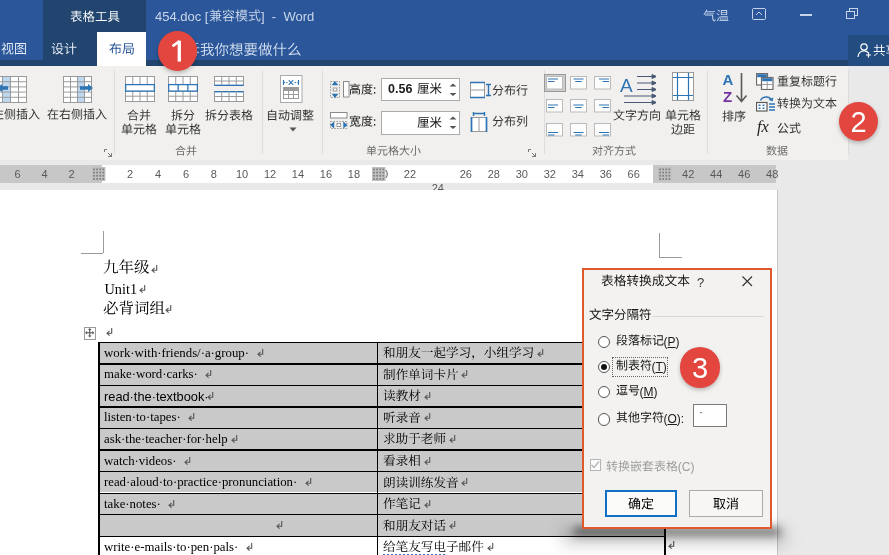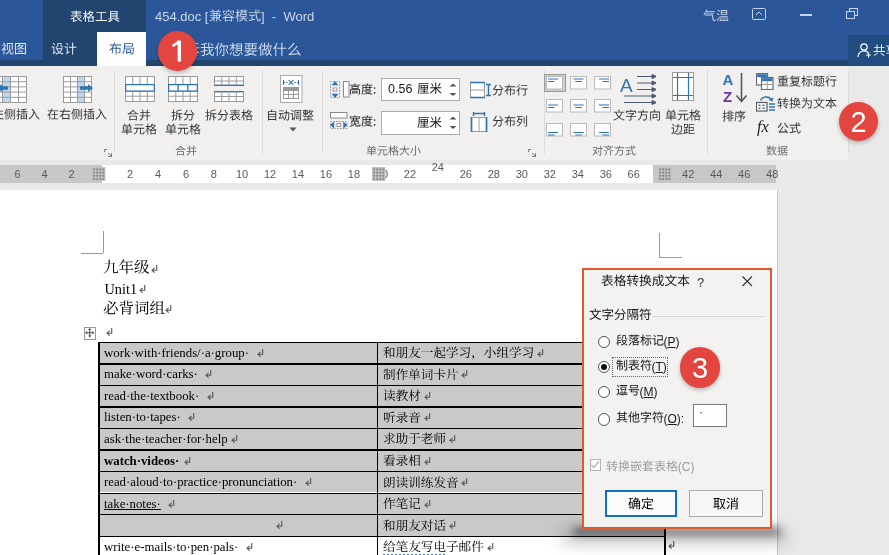--- a/index.html
+++ b/index.html
@@ -224,21 +224,21 @@
       <rect x="0.5" y="9.5" width="16.5" height="7" fill="none" stroke="#9a9a9a" stroke-dasharray="1.6,1.3"></rect>
       <path d="M0 13 L4.2 9.6 V16.4 Z M17.5 13 L13.3 9.6 V16.4 Z" fill="#2e74b5"></path>
       <rect x="7" y="11.5" width="3.6" height="3" fill="#fff" stroke="#9a9a9a"></rect>
     </svg>
     <svg style="position:absolute;left:349px;top:114.5px;overflow:visible" width="27" height="15">
       <g transform="translate(0,10.6) scale(0.012000)">
         <path d="M523 -190V-29C523 47 550 68 652 68C674 68 814 68 837 68C929 68 952 32 961 -120C941 -125 910 -136 893 -149C888 -17 881 1 832 1C800 1 682 1 658 1C607 1 598 -3 598 -30V-190ZM441 -316V-237C441 -156 413 -45 42 32C60 48 83 77 92 95C477 5 521 -130 521 -235V-316ZM201 -417V-101H276V-352H719V-107H797V-417ZM432 -828C445 -804 458 -776 470 -751H76V-568H146V-686H853V-568H926V-751H561C549 -781 528 -821 510 -850ZM597 -650V-585H404V-651H327V-585H174V-524H327V-452H404V-524H597V-451H672V-524H828V-585H672V-650ZM1386 -644V-557H1225V-495H1386V-329H1775V-495H1937V-557H1775V-644H1701V-557H1458V-644ZM1701 -495V-389H1458V-495ZM1757 -203C1713 -151 1651 -110 1579 -78C1508 -111 1450 -153 1408 -203ZM1239 -265V-203H1369L1335 -189C1376 -133 1431 -86 1497 -47C1403 -17 1298 1 1192 10C1203 27 1217 56 1222 74C1347 60 1469 35 1576 -7C1675 37 1792 65 1918 80C1927 61 1946 31 1962 15C1852 5 1749 -15 1660 -46C1748 -93 1821 -157 1867 -243L1820 -268L1807 -265ZM1473 -827C1487 -801 1502 -769 1513 -741H1126V-468C1126 -319 1119 -105 1037 46C1056 52 1089 68 1104 80C1188 -78 1201 -309 1201 -469V-670H1948V-741H1598C1586 -773 1566 -813 1548 -845ZM2139 -390C2175 -390 2205 -418 2205 -460C2205 -501 2175 -530 2139 -530C2102 -530 2073 -501 2073 -460C2073 -418 2102 -390 2139 -390ZM2139 13C2175 13 2205 -15 2205 -56C2205 -98 2175 -126 2139 -126C2102 -126 2073 -98 2073 -56C2073 -15 2102 13 2139 13Z" fill="#1a1a1a"></path>
       </g>
     </svg>
     <div style="position:absolute;left:380.5px;top:77.5px;width:79px;height:23.5px;background:#fff;border:1px solid #ababab"></div>
-    <div style="position:absolute;left:388.0px;top:82.0px;font-family:'Liberation Sans',sans-serif;font-size:12.5px;color:#1a1a1a;font-weight:400;letter-spacing:normal;line-height:1.2;white-space:pre;">0.56</div>
+    <div style="position:absolute;left:388.0px;top:82.0px;font-family:'Liberation Sans',sans-serif;font-size:12.5px;color:#1a1a1a;font-weight:700;letter-spacing:normal;line-height:1.2;white-space:pre;">0.56</div>
     <svg style="position:absolute;left:417.0px;top:82.0px;overflow:visible" width="25" height="16">
       <g transform="translate(0,11.0) scale(0.012500)">
         <path d="M133 -783V-484C133 -331 125 -120 36 29C55 37 87 56 101 69C195 -88 208 -322 208 -484V-712H944V-783ZM285 -642V-271H543V-266H538V-186H272V-121H538V-18H202V49H957V-18H615V-121H885V-186H615V-266H610V-271H875V-642ZM356 -428H543V-332H356ZM610 -428H802V-332H610ZM356 -581H543V-486H356ZM610 -581H802V-486H610ZM1813 -791C1779 -712 1716 -604 1667 -539L1731 -509C1782 -572 1845 -672 1894 -758ZM1116 -753C1173 -679 1232 -580 1253 -516L1327 -549C1302 -614 1242 -711 1184 -782ZM1459 -839V-455H1058V-380H1400C1313 -239 1168 -100 1035 -29C1053 -13 1077 15 1091 34C1223 -47 1366 -190 1459 -343V80H1538V-346C1634 -198 1779 -54 1911 25C1924 5 1949 -25 1968 -39C1835 -108 1688 -244 1598 -380H1941V-455H1538V-839Z" fill="#1a1a1a"></path>
       </g>
     </svg>
     <svg style="position:absolute;left:449.0px;top:82.5px" width="9" height="14">
       <path d="M0.5 3.5 L4 0.5 L7.5 3.5 Z" fill="#555"></path>
       <path d="M0.5 10 L4 13 L7.5 10 Z" fill="#555"></path>
     </svg>
     <div style="position:absolute;left:380.5px;top:111px;width:79px;height:23.5px;background:#fff;border:1px solid #ababab"></div>
@@ -406,21 +406,21 @@
     <div style="position:absolute;left:151.96px;top:167.5px;font-family:'Liberation Sans',sans-serif;font-size:11px;color:#595959;font-weight:400;letter-spacing:normal;line-height:1.2;white-space:pre;width:12px;text-align:center">4</div>
     <div style="position:absolute;left:179.94px;top:167.5px;font-family:'Liberation Sans',sans-serif;font-size:11px;color:#595959;font-weight:400;letter-spacing:normal;line-height:1.2;white-space:pre;width:12px;text-align:center">6</div>
     <div style="position:absolute;left:207.92000000000002px;top:167.5px;font-family:'Liberation Sans',sans-serif;font-size:11px;color:#595959;font-weight:400;letter-spacing:normal;line-height:1.2;white-space:pre;width:12px;text-align:center">8</div>
     <div style="position:absolute;left:235.9px;top:167.5px;font-family:'Liberation Sans',sans-serif;font-size:11px;color:#595959;font-weight:400;letter-spacing:normal;line-height:1.2;white-space:pre;width:12px;text-align:left">10</div>
     <div style="position:absolute;left:263.88px;top:167.5px;font-family:'Liberation Sans',sans-serif;font-size:11px;color:#595959;font-weight:400;letter-spacing:normal;line-height:1.2;white-space:pre;width:12px;text-align:center">12</div>
     <div style="position:absolute;left:291.86px;top:167.5px;font-family:'Liberation Sans',sans-serif;font-size:11px;color:#595959;font-weight:400;letter-spacing:normal;line-height:1.2;white-space:pre;width:12px;text-align:center">14</div>
     <div style="position:absolute;left:319.84000000000003px;top:167.5px;font-family:'Liberation Sans',sans-serif;font-size:11px;color:#595959;font-weight:400;letter-spacing:normal;line-height:1.2;white-space:pre;width:12px;text-align:center">16</div>
     <div style="position:absolute;left:347.82px;top:167.5px;font-family:'Liberation Sans',sans-serif;font-size:11px;color:#595959;font-weight:400;letter-spacing:normal;line-height:1.2;white-space:pre;width:12px;text-align:center">18</div>
     <div style="position:absolute;left:375.8px;top:167.5px;font-family:'Liberation Sans',sans-serif;font-size:11px;color:#595959;font-weight:400;letter-spacing:normal;line-height:1.2;white-space:pre;width:12px;text-align:center">20</div>
     <div style="position:absolute;left:403.78000000000003px;top:167.5px;font-family:'Liberation Sans',sans-serif;font-size:11px;color:#595959;font-weight:400;letter-spacing:normal;line-height:1.2;white-space:pre;width:12px;text-align:center">22</div>
-    <div style="position:absolute;left:431.76px;top:161px;font-family:'Liberation Sans',sans-serif;font-size:11px;color:#595959;font-weight:400;letter-spacing:normal;line-height:1.2;white-space:pre;width:12px;text-align:left">24</div>
+    <div style="position:absolute;left:431.76px;top:182px;font-family:'Liberation Sans',sans-serif;font-size:11px;color:#595959;font-weight:400;letter-spacing:normal;line-height:1.2;white-space:pre;width:12px;text-align:left">24</div>
     <div style="position:absolute;left:459.74px;top:167.5px;font-family:'Liberation Sans',sans-serif;font-size:11px;color:#595959;font-weight:400;letter-spacing:normal;line-height:1.2;white-space:pre;width:12px;text-align:left">26</div>
     <div style="position:absolute;left:487.72px;top:167.5px;font-family:'Liberation Sans',sans-serif;font-size:11px;color:#595959;font-weight:400;letter-spacing:normal;line-height:1.2;white-space:pre;width:12px;">28</div>
     <div style="position:absolute;left:515.7px;top:167.5px;font-family:'Liberation Sans',sans-serif;font-size:11px;color:#595959;font-weight:400;letter-spacing:normal;line-height:1.2;white-space:pre;width:12px;text-align:center">30</div>
     <div style="position:absolute;left:543.6800000000001px;top:167.5px;font-family:'Liberation Sans',sans-serif;font-size:11px;color:#595959;font-weight:400;letter-spacing:normal;line-height:1.2;white-space:pre;width:12px;text-align:center">32</div>
     <div style="position:absolute;left:571.6600000000001px;top:167.5px;font-family:'Liberation Sans',sans-serif;font-size:11px;color:#595959;font-weight:400;letter-spacing:normal;line-height:1.2;white-space:pre;width:12px;text-align:center">34</div>
     <div style="position:absolute;left:599.64px;top:167.5px;font-family:'Liberation Sans',sans-serif;font-size:11px;color:#595959;font-weight:400;letter-spacing:normal;line-height:1.2;white-space:pre;width:12px;text-align:center">36</div>
     <div style="position:absolute;left:627.62px;top:167.5px;font-family:'Liberation Sans',sans-serif;font-size:11px;color:#595959;font-weight:400;letter-spacing:normal;line-height:1.2;white-space:pre;width:12px;text-align:center">66</div>
     <div style="position:absolute;left:65.5px;top:167.5px;font-family:'Liberation Sans',sans-serif;font-size:11px;color:#595959;font-weight:400;letter-spacing:normal;line-height:1.2;white-space:pre;width:12px;text-align:center">2</div>
     <div style="position:absolute;left:38.5px;top:167.5px;font-family:'Liberation Sans',sans-serif;font-size:11px;color:#595959;font-weight:400;letter-spacing:normal;line-height:1.2;white-space:pre;width:12px;text-align:center">4</div>
     <div style="position:absolute;left:11.5px;top:167.5px;font-family:'Liberation Sans',sans-serif;font-size:11px;color:#595959;font-weight:400;letter-spacing:normal;line-height:1.2;white-space:pre;width:12px;text-align:center">6</div>
@@ -558,21 +558,21 @@
       <path d="M6.7 1 V6.2 H2.4 M4.6 3.8 2.0 6.2 4.6 8.6" fill="none" stroke="#555" stroke-width="1.1"></path>
     </svg>
     <svg style="position:absolute;left:383.2px;top:367.75000000000006px;overflow:visible" width="76" height="16">
       <g transform="translate(0,11.1) scale(0.012600)">
         <path d="M669 -752V-125H681C703 -125 730 -138 730 -148V-715C754 -718 763 -728 766 -742ZM848 -819V-23C848 -8 843 -2 826 -2C807 -2 712 -9 712 -9V7C754 12 778 20 791 30C805 42 810 58 812 78C900 69 910 36 910 -17V-781C934 -784 944 -794 947 -808ZM95 -356V13H104C130 13 156 -2 156 -8V-326H293V77H305C329 77 356 62 356 52V-326H494V-90C494 -78 491 -73 479 -73C465 -73 411 -78 411 -78V-62C438 -57 453 -50 462 -41C471 -30 475 -11 476 8C548 -1 557 -31 557 -83V-314C577 -317 594 -326 600 -333L517 -394L484 -356H356V-476H603C617 -476 627 -481 629 -492C597 -522 545 -563 545 -563L499 -505H356V-640H569C583 -640 594 -645 596 -656C564 -686 512 -727 512 -727L467 -669H356V-795C381 -799 389 -809 391 -823L293 -834V-669H172C188 -697 202 -726 214 -757C235 -756 246 -764 250 -776L153 -805C131 -706 94 -606 54 -541L69 -531C100 -560 130 -598 156 -640H293V-505H32L40 -476H293V-356H162L95 -386ZM1521 -837C1469 -665 1380 -496 1296 -391L1310 -380C1377 -438 1440 -517 1495 -608H1573V78H1584C1618 78 1640 62 1640 57V-185H1914C1928 -185 1938 -190 1941 -201C1906 -233 1853 -275 1853 -275L1806 -215H1640V-400H1896C1910 -400 1919 -405 1922 -416C1891 -445 1839 -487 1839 -487L1794 -429H1640V-608H1940C1955 -608 1963 -613 1966 -624C1933 -655 1879 -698 1879 -698L1829 -637H1512C1539 -683 1563 -732 1584 -782C1606 -781 1618 -789 1622 -801ZM1283 -838C1225 -644 1126 -452 1032 -333L1046 -323C1094 -367 1141 -420 1184 -481V78H1196C1221 78 1249 62 1249 57V-527C1267 -529 1276 -536 1279 -545L1236 -561C1278 -630 1315 -705 1346 -784C1368 -782 1380 -791 1385 -803ZM2255 -827 2244 -819C2290 -776 2344 -703 2356 -644C2430 -593 2482 -750 2255 -827ZM2754 -466H2532V-595H2754ZM2754 -437V-302H2532V-437ZM2240 -466V-595H2466V-466ZM2240 -437H2466V-302H2240ZM2868 -216 2816 -151H2532V-273H2754V-232H2764C2787 -232 2819 -248 2820 -255V-584C2840 -588 2855 -595 2862 -603L2781 -665L2744 -625H2582C2634 -664 2690 -721 2736 -777C2758 -773 2771 -781 2776 -791L2679 -838C2641 -758 2591 -675 2552 -625H2246L2175 -658V-223H2186C2213 -223 2240 -238 2240 -245V-273H2466V-151H2035L2044 -122H2466V80H2476C2511 80 2532 64 2532 59V-122H2938C2951 -122 2962 -127 2965 -138C2928 -171 2868 -216 2868 -216ZM3714 -645 3671 -590H3343L3351 -560H3768C3781 -560 3790 -565 3793 -576C3763 -606 3714 -645 3714 -645ZM3120 -835 3109 -827C3149 -787 3200 -720 3215 -668C3282 -623 3329 -759 3120 -835ZM3243 -531C3262 -535 3275 -542 3279 -549L3214 -604L3181 -569H3037L3046 -539H3180V-87C3180 -68 3175 -62 3144 -46L3188 36C3198 31 3210 18 3215 -1C3280 -65 3339 -131 3368 -162L3359 -174L3243 -95ZM3834 -749H3374L3383 -720H3844V-28C3844 -9 3838 -1 3814 -1C3788 -1 3650 -11 3650 -11V4C3708 11 3741 20 3760 30C3778 40 3785 56 3790 75C3895 65 3908 30 3908 -21V-708C3929 -711 3945 -720 3952 -728L3868 -791ZM3458 -112V-185H3647V-115H3657C3676 -115 3707 -126 3708 -131V-404C3728 -408 3745 -416 3752 -423L3672 -483L3637 -445H3462L3397 -476V-91H3407C3432 -91 3458 -106 3458 -112ZM3647 -416V-215H3458V-416ZM4441 -838V-456H4041L4049 -428H4441V79H4454C4480 79 4509 66 4509 59V-307C4646 -267 4754 -201 4799 -155C4879 -127 4896 -295 4509 -328V-402C4531 -405 4540 -414 4542 -428H4935C4950 -428 4959 -433 4962 -443C4926 -476 4867 -521 4867 -521L4815 -456H4509V-633H4810C4824 -633 4834 -638 4836 -649C4803 -681 4749 -723 4749 -723L4701 -663H4509V-802C4530 -806 4539 -814 4541 -828ZM5551 -840V-569H5281V-767C5306 -770 5313 -780 5316 -794L5216 -805V-452C5216 -254 5185 -67 5036 65L5049 77C5199 -21 5256 -166 5274 -323H5616V79H5626C5647 79 5681 67 5683 63V-309C5704 -313 5721 -321 5728 -330L5642 -395L5606 -353H5277C5279 -386 5281 -419 5281 -452V-541H5930C5944 -541 5953 -546 5956 -557C5922 -588 5868 -631 5868 -631L5819 -569H5617V-804C5641 -808 5649 -817 5651 -830Z" fill="#000"></path>
       </g>
     </svg>
     <svg style="position:absolute;left:460.29999999999995px;top:369.35px" width="9" height="11" viewBox="0 0 9 11">
       <path d="M6.7 1 V6.2 H2.4 M4.6 3.8 2.0 6.2 4.6 8.6" fill="none" stroke="#555" stroke-width="1.1"></path>
     </svg>
-    <div style="position:absolute;left:104px;top:388.90000000000003px;font-family:Liberation Serif, serif;font-size:12.8px;color:#000;font-weight:400;letter-spacing:normal;line-height:1.2;white-space:pre;">read·the·textbook·</div>
+    <div style="position:absolute;left:104px;top:388.90000000000003px;font-family:Liberation Sans, sans-serif;font-size:12.8px;color:#000;font-weight:400;letter-spacing:normal;line-height:1.2;white-space:pre;">read·the·textbook·</div>
     <svg style="position:absolute;left:205.74375px;top:390.90000000000003px" width="9" height="11" viewBox="0 0 9 11">
       <path d="M6.7 1 V6.2 H2.4 M4.6 3.8 2.0 6.2 4.6 8.6" fill="none" stroke="#555" stroke-width="1.1"></path>
     </svg>
     <svg style="position:absolute;left:383.2px;top:389.30000000000007px;overflow:visible" width="38" height="16">
       <g transform="translate(0,11.1) scale(0.012600)">
         <path d="M378 -365 368 -356C409 -332 458 -284 474 -246C537 -213 568 -337 378 -365ZM430 -489 420 -478C460 -456 509 -411 526 -376C587 -345 616 -467 430 -489ZM678 -147 669 -136C748 -88 859 2 899 69C978 106 995 -54 678 -147ZM123 -835 112 -827C153 -788 205 -722 222 -671C289 -628 335 -762 123 -835ZM230 -531C249 -535 262 -542 266 -549L201 -604L168 -569H37L46 -539H167V-80C167 -61 162 -56 131 -39L175 42C184 37 197 25 202 6C270 -53 331 -112 363 -141L355 -154L230 -83ZM823 -750 777 -692H648V-801C672 -804 682 -813 684 -827L585 -838V-692H350L358 -663H585V-550H304L313 -520H841C832 -480 817 -430 806 -398L819 -390C852 -422 894 -472 917 -509C935 -511 947 -512 955 -519L879 -592L837 -550H648V-663H882C896 -663 905 -668 908 -679C875 -709 823 -750 823 -750ZM871 -278 826 -219H668C694 -288 708 -368 714 -461C741 -460 749 -465 752 -476L643 -497C643 -388 632 -296 604 -219H296L304 -189H592C540 -68 441 13 276 66L284 80C484 30 596 -57 655 -189H932C946 -189 955 -194 958 -205C926 -236 871 -278 871 -278ZM1039 -554 1047 -524H1319C1292 -488 1263 -453 1232 -419H1082L1091 -389H1204C1150 -335 1092 -285 1029 -243L1040 -231C1121 -275 1193 -329 1258 -389H1384C1368 -364 1347 -335 1326 -312L1279 -317V-216C1182 -202 1101 -190 1055 -186L1089 -107C1099 -109 1108 -117 1112 -129L1279 -169V-21C1279 -7 1274 -2 1256 -2C1236 -2 1134 -9 1134 -9V6C1178 12 1203 20 1218 30C1231 41 1236 58 1239 78C1331 69 1342 36 1342 -17V-185C1421 -205 1487 -223 1542 -239L1539 -255L1342 -225V-282C1365 -286 1374 -293 1376 -307L1357 -309C1395 -332 1433 -362 1459 -382C1479 -384 1491 -386 1499 -392L1428 -457L1391 -419H1289C1323 -453 1355 -488 1383 -524H1533C1547 -524 1556 -529 1559 -540C1530 -568 1484 -605 1484 -605L1442 -554H1407C1461 -625 1504 -697 1537 -765C1563 -761 1572 -765 1578 -777L1485 -818C1470 -780 1453 -741 1432 -702C1404 -728 1363 -761 1363 -761L1323 -709H1303V-799C1327 -803 1338 -812 1340 -827L1240 -836V-709H1085L1093 -681H1240V-554ZM1421 -682C1397 -639 1371 -596 1341 -554H1303V-681H1412ZM1641 -835C1614 -640 1552 -448 1479 -318L1494 -308C1537 -357 1574 -418 1607 -485C1624 -386 1648 -292 1685 -209C1616 -99 1514 -8 1365 65L1374 79C1528 22 1637 -54 1713 -150C1762 -61 1828 15 1918 74C1927 43 1950 28 1979 23L1982 14C1880 -37 1804 -109 1747 -196C1819 -305 1857 -436 1877 -590H1945C1959 -590 1968 -595 1971 -606C1938 -636 1885 -679 1885 -679L1838 -620H1663C1682 -674 1698 -730 1711 -788C1733 -789 1745 -798 1748 -811ZM1712 -257C1671 -335 1643 -424 1623 -519C1633 -542 1643 -566 1652 -590H1802C1789 -465 1762 -354 1712 -257ZM2734 -838V-609H2488L2496 -579H2708C2644 -402 2524 -221 2372 -97L2385 -83C2535 -181 2654 -312 2734 -462V-23C2734 -5 2728 1 2707 1C2684 1 2565 -7 2565 -7V8C2617 15 2644 22 2663 32C2678 42 2684 57 2688 76C2786 67 2799 33 2799 -19V-579H2937C2951 -579 2960 -584 2963 -595C2933 -626 2884 -668 2884 -668L2840 -609H2799V-800C2824 -803 2833 -812 2836 -827ZM2230 -838V-608H2051L2059 -579H2216C2181 -421 2119 -263 2029 -144L2042 -131C2123 -210 2185 -303 2230 -407V79H2243C2267 79 2295 64 2295 55V-456C2335 -414 2379 -350 2391 -302C2458 -251 2513 -391 2295 -477V-579H2455C2469 -579 2478 -584 2481 -595C2450 -625 2398 -666 2398 -666L2354 -608H2295V-799C2319 -803 2327 -812 2330 -827Z" fill="#000"></path>
       </g>
     </svg>
     <svg style="position:absolute;left:422.5px;top:390.90000000000003px" width="9" height="11" viewBox="0 0 9 11">
       <path d="M6.7 1 V6.2 H2.4 M4.6 3.8 2.0 6.2 4.6 8.6" fill="none" stroke="#555" stroke-width="1.1"></path>
@@ -594,21 +594,21 @@
       <path d="M6.7 1 V6.2 H2.4 M4.6 3.8 2.0 6.2 4.6 8.6" fill="none" stroke="#555" stroke-width="1.1"></path>
     </svg>
     <svg style="position:absolute;left:383.2px;top:432.40000000000003px;overflow:visible" width="63" height="16">
       <g transform="translate(0,11.1) scale(0.012600)">
         <path d="M615 -805 605 -796C652 -766 708 -708 725 -659C796 -621 833 -767 615 -805ZM182 -538 171 -529C221 -481 282 -399 298 -336C372 -282 426 -443 182 -538ZM532 -24V-481C598 -237 721 -110 877 -16C888 -48 910 -70 938 -75L941 -85C832 -132 723 -201 640 -314C716 -367 793 -438 840 -487C862 -482 871 -486 878 -496L785 -551C752 -490 688 -398 627 -331C587 -389 554 -459 532 -541V-599H917C931 -599 942 -604 944 -615C910 -647 855 -689 855 -689L807 -629H532V-798C557 -802 565 -811 567 -825L466 -835V-629H60L69 -599H466V-328C302 -233 141 -144 74 -112L142 -38C151 -44 156 -55 157 -67C289 -163 391 -243 466 -304V-30C466 -14 460 -7 440 -7C416 -7 300 -16 300 -16V0C350 7 379 16 396 27C411 38 417 55 420 76C520 66 532 31 532 -24ZM1615 -825C1615 -739 1615 -657 1613 -579H1448L1457 -550H1612C1601 -299 1550 -95 1315 60L1329 77C1609 -75 1664 -291 1677 -550H1854C1845 -258 1826 -58 1791 -24C1779 -13 1771 -10 1751 -10C1729 -10 1656 -17 1612 -22L1611 -4C1650 3 1693 14 1709 24C1723 35 1727 53 1727 73C1772 73 1812 59 1839 29C1886 -25 1909 -224 1917 -542C1938 -545 1951 -550 1959 -558L1883 -622L1844 -579H1678C1681 -645 1681 -714 1682 -786C1705 -790 1715 -800 1717 -814ZM1179 -727H1357V-555H1179ZM1027 -88 1062 2C1072 -1 1081 -10 1086 -22C1272 -79 1410 -128 1511 -165L1507 -181L1419 -162V-715C1439 -719 1455 -727 1461 -735L1384 -797L1347 -757H1191L1118 -790V-103ZM1179 -525H1357V-349H1179ZM1179 -319H1357V-150L1179 -114ZM2118 -752 2126 -723H2470V-454H2043L2052 -425H2470V-29C2470 -12 2464 -5 2442 -5C2416 -5 2286 -15 2286 -15V0C2343 7 2373 16 2393 28C2408 39 2417 57 2418 78C2524 69 2537 27 2537 -26V-425H2929C2944 -425 2954 -430 2957 -440C2919 -474 2858 -520 2858 -520L2806 -454H2537V-723H2862C2876 -723 2885 -728 2888 -739C2851 -771 2792 -817 2792 -817L2740 -752ZM3827 -805C3796 -758 3759 -711 3717 -663C3685 -694 3634 -733 3634 -733L3586 -674H3457V-804C3479 -808 3488 -816 3490 -830L3392 -839V-674H3129L3137 -644H3392V-477H3045L3054 -447H3496C3463 -419 3429 -392 3394 -366L3314 -375V-309C3223 -247 3126 -191 3027 -145L3036 -129C3133 -166 3226 -211 3314 -262V-20C3314 42 3340 56 3446 56H3623C3863 56 3902 46 3902 12C3902 -2 3894 -9 3868 -16L3866 -148H3853C3839 -85 3827 -39 3818 -21C3812 -11 3807 -7 3788 -6C3765 -4 3705 -3 3626 -3H3450C3386 -3 3379 -9 3379 -31V-150C3531 -186 3690 -248 3788 -299C3814 -292 3832 -294 3839 -302L3753 -366C3676 -305 3519 -222 3379 -172V-301C3453 -347 3522 -396 3585 -447H3928C3942 -447 3952 -452 3955 -463C3920 -495 3865 -537 3865 -537L3817 -477H3621C3723 -563 3809 -653 3874 -738C3899 -729 3909 -731 3918 -742ZM3457 -644H3694L3702 -645C3651 -588 3594 -532 3531 -477H3457ZM4191 -702 4095 -713V-168H4106C4129 -168 4155 -181 4155 -190V-676C4179 -680 4188 -689 4191 -702ZM4349 -825 4252 -835V-416C4252 -219 4216 -55 4073 66L4086 78C4267 -38 4312 -213 4314 -416V-797C4339 -801 4347 -811 4349 -825ZM4413 -605V-49H4423C4455 -49 4475 -66 4475 -71V-543H4618V78H4628C4661 78 4681 62 4681 57V-543H4826V-151C4826 -138 4822 -133 4808 -133C4794 -133 4732 -138 4732 -138V-122C4762 -117 4779 -110 4790 -100C4799 -90 4801 -73 4803 -54C4879 -62 4888 -92 4888 -143V-532C4908 -536 4924 -543 4930 -551L4848 -612L4816 -572H4681V-727H4934C4948 -727 4957 -732 4960 -743C4930 -774 4879 -813 4879 -813L4835 -757H4372L4380 -727H4618V-572H4487Z" fill="#000"></path>
       </g>
     </svg>
     <svg style="position:absolute;left:447.7px;top:434.0px" width="9" height="11" viewBox="0 0 9 11">
       <path d="M6.7 1 V6.2 H2.4 M4.6 3.8 2.0 6.2 4.6 8.6" fill="none" stroke="#555" stroke-width="1.1"></path>
     </svg>
-    <div style="position:absolute;left:104px;top:453.55px;font-family:'Liberation Serif',sans-serif;font-size:12.8px;color:#000;font-weight:700;letter-spacing:normal;line-height:1.2;white-space:pre;">watch·videos·</div>
+    <div style="position:absolute;left:104px;top:453.55px;font-family:'Liberation Serif',sans-serif;font-size:12.8px;color:#000;font-weight:400;letter-spacing:normal;line-height:1.2;white-space:pre;">watch·videos·</div>
     <svg style="position:absolute;left:183.00625000000002px;top:455.55px" width="9" height="11" viewBox="0 0 9 11">
       <path d="M6.7 1 V6.2 H2.4 M4.6 3.8 2.0 6.2 4.6 8.6" fill="none" stroke="#555" stroke-width="1.1"></path>
     </svg>
     <svg style="position:absolute;left:383.2px;top:453.95000000000005px;overflow:visible" width="38" height="16">
       <g transform="translate(0,11.1) scale(0.012600)">
         <path d="M801 -837C643 -791 342 -745 95 -733L98 -712C206 -712 319 -717 427 -725C418 -692 408 -659 396 -627H124L132 -598H385C371 -565 356 -532 339 -501H47L56 -473H323C254 -354 160 -250 38 -171L51 -157C142 -206 219 -264 283 -331V77H294C325 77 346 60 346 55V12H754V77H764C786 77 819 61 820 55V-346C836 -350 851 -358 857 -365L781 -424L745 -385H359L338 -394C358 -419 377 -446 394 -473H930C944 -473 954 -478 956 -489C922 -519 868 -561 868 -561L821 -501H410C428 -532 444 -565 458 -598H857C871 -598 880 -603 883 -614C849 -645 795 -686 795 -686L747 -627H470C483 -661 494 -696 503 -732C621 -743 730 -757 818 -773C842 -762 861 -762 870 -770ZM346 -236H754V-142H346ZM346 -265V-356H754V-265ZM346 -112H754V-18H346ZM1179 -410 1169 -401C1221 -363 1287 -294 1307 -240C1380 -196 1422 -345 1179 -410ZM1870 -538 1821 -479H1755L1767 -750C1785 -752 1793 -755 1800 -763L1727 -823L1693 -785H1169L1178 -756H1700L1694 -634H1198L1207 -604H1692L1686 -479H1042L1051 -449H1465V-256C1291 -175 1125 -102 1054 -76L1116 -1C1124 -6 1131 -16 1132 -28C1274 -110 1383 -178 1465 -231V-20C1465 -6 1460 -1 1441 -1C1420 -1 1313 -8 1313 -8V8C1361 12 1387 21 1403 31C1416 42 1423 60 1424 80C1518 70 1530 33 1530 -18V-413C1602 -186 1738 -69 1900 13C1910 -18 1931 -39 1957 -44L1959 -54C1857 -90 1748 -145 1663 -233C1730 -269 1801 -317 1843 -353C1865 -347 1873 -351 1881 -360L1797 -412C1765 -367 1703 -300 1647 -250C1599 -304 1559 -369 1532 -449H1933C1947 -449 1956 -454 1959 -465C1925 -497 1870 -538 1870 -538ZM2538 -499H2840V-291H2538ZM2538 -528V-732H2840V-528ZM2538 -261H2840V-47H2538ZM2473 -760V72H2485C2515 72 2538 55 2538 45V-18H2840V69H2850C2874 69 2904 50 2905 43V-718C2926 -722 2942 -730 2949 -739L2868 -803L2830 -760H2543L2473 -794ZM2216 -836V-604H2047L2055 -574H2198C2165 -425 2108 -271 2030 -156L2044 -143C2116 -220 2173 -311 2216 -412V77H2229C2253 77 2280 62 2280 53V-464C2320 -421 2367 -357 2382 -307C2448 -260 2499 -396 2280 -484V-574H2419C2433 -574 2442 -579 2444 -590C2415 -621 2365 -662 2365 -662L2321 -604H2280V-797C2306 -801 2313 -811 2316 -826Z" fill="#000"></path>
       </g>
     </svg>
     <svg style="position:absolute;left:422.5px;top:455.55px" width="9" height="11" viewBox="0 0 9 11">
       <path d="M6.7 1 V6.2 H2.4 M4.6 3.8 2.0 6.2 4.6 8.6" fill="none" stroke="#555" stroke-width="1.1"></path>
@@ -618,21 +618,21 @@
       <path d="M6.7 1 V6.2 H2.4 M4.6 3.8 2.0 6.2 4.6 8.6" fill="none" stroke="#555" stroke-width="1.1"></path>
     </svg>
     <svg style="position:absolute;left:383.2px;top:475.50000000000006px;overflow:visible" width="76" height="16">
       <g transform="translate(0,11.1) scale(0.012600)">
         <path d="M223 -844 212 -836C246 -805 282 -749 289 -706C350 -657 408 -786 223 -844ZM293 -277 281 -269C313 -240 349 -198 376 -155C302 -121 229 -89 173 -65V-338H401V-293H410C431 -293 462 -306 464 -311V-645C484 -649 500 -656 507 -664L426 -726L391 -686H185L109 -724V-71C109 -51 104 -44 78 -31L111 41C117 38 126 31 132 20C233 -38 324 -97 387 -136C400 -112 411 -87 415 -65C481 -13 530 -169 293 -277ZM173 -627V-656H401V-527H173ZM173 -367V-497H401V-367ZM624 -310C627 -344 628 -379 628 -414V-503H843V-310ZM565 -762V-413C565 -221 539 -57 387 68L400 80C555 -12 606 -142 622 -280H843V-27C843 -10 838 -4 819 -4C799 -4 696 -12 696 -12V4C741 9 766 17 782 29C795 39 801 56 804 77C896 68 907 34 907 -19V-710C927 -714 944 -721 951 -730L867 -793L833 -752H640L565 -785ZM628 -533V-722H843V-533ZM1378 -365 1368 -356C1409 -332 1458 -284 1474 -246C1537 -213 1568 -337 1378 -365ZM1430 -489 1420 -478C1460 -456 1509 -411 1526 -376C1587 -345 1616 -467 1430 -489ZM1678 -147 1669 -136C1748 -88 1859 2 1899 69C1978 106 1995 -54 1678 -147ZM1123 -835 1112 -827C1153 -788 1205 -722 1222 -671C1289 -628 1335 -762 1123 -835ZM1230 -531C1249 -535 1262 -542 1266 -549L1201 -604L1168 -569H1037L1046 -539H1167V-80C1167 -61 1162 -56 1131 -39L1175 42C1184 37 1197 25 1202 6C1270 -53 1331 -112 1363 -141L1355 -154L1230 -83ZM1823 -750 1777 -692H1648V-801C1672 -804 1682 -813 1684 -827L1585 -838V-692H1350L1358 -663H1585V-550H1304L1313 -520H1841C1832 -480 1817 -430 1806 -398L1819 -390C1852 -422 1894 -472 1917 -509C1935 -511 1947 -512 1955 -519L1879 -592L1837 -550H1648V-663H1882C1896 -663 1905 -668 1908 -679C1875 -709 1823 -750 1823 -750ZM1871 -278 1826 -219H1668C1694 -288 1708 -368 1714 -461C1741 -460 1749 -465 1752 -476L1643 -497C1643 -388 1632 -296 1604 -219H1296L1304 -189H1592C1540 -68 1441 13 1276 66L1284 80C1484 30 1596 -57 1655 -189H1932C1946 -189 1955 -194 1958 -205C1926 -236 1871 -278 1871 -278ZM2129 -835 2117 -827C2157 -783 2208 -710 2223 -655C2289 -607 2339 -747 2129 -835ZM2926 -822 2826 -834V76H2839C2863 76 2890 59 2890 49V-795C2915 -799 2923 -809 2926 -822ZM2722 -779 2624 -790V-32H2637C2660 -32 2687 -48 2687 -57V-753C2711 -756 2720 -765 2722 -779ZM2521 -819 2422 -829V-443C2422 -248 2396 -64 2272 71L2287 82C2449 -46 2484 -243 2486 -443V-791C2511 -794 2519 -805 2521 -819ZM2247 -525C2266 -528 2277 -535 2284 -541L2226 -604L2197 -569H2044L2053 -539H2184V-100C2184 -82 2180 -75 2148 -59L2192 22C2201 18 2212 6 2218 -11C2282 -83 2340 -156 2368 -191L2358 -203L2247 -117ZM3789 -250 3777 -243C3829 -180 3892 -79 3901 0C3973 61 4032 -111 3789 -250ZM3598 -216 3502 -261C3454 -145 3377 -38 3306 24L3318 36C3407 -14 3495 -97 3558 -202C3579 -199 3593 -206 3598 -216ZM3052 -74 3098 15C3108 12 3116 2 3119 -10C3235 -67 3322 -119 3385 -158L3380 -171C3252 -127 3116 -88 3052 -74ZM3308 -787 3212 -832C3188 -756 3122 -613 3069 -555C3062 -549 3045 -546 3045 -546L3079 -458C3086 -460 3092 -465 3098 -473C3147 -486 3196 -501 3236 -513C3186 -432 3121 -345 3067 -296C3060 -291 3039 -287 3039 -287L3075 -199C3081 -201 3088 -206 3094 -215C3208 -248 3311 -285 3366 -305L3363 -320C3269 -307 3174 -295 3108 -288C3201 -370 3304 -491 3359 -575C3378 -571 3391 -579 3396 -589L3304 -637C3293 -611 3276 -580 3257 -546L3101 -541C3164 -606 3232 -702 3272 -772C3292 -769 3304 -778 3308 -787ZM3670 -809 3577 -840C3568 -804 3555 -757 3538 -705H3355L3363 -675H3529L3485 -545H3381L3390 -516H3475C3457 -465 3439 -418 3424 -380C3409 -375 3392 -367 3380 -361L3451 -305L3481 -335H3662V-21C3662 -6 3658 0 3638 0C3618 0 3515 -8 3515 -8V8C3561 13 3586 22 3601 33C3614 44 3620 61 3623 81C3715 72 3726 38 3726 -13V-335H3906C3919 -335 3930 -340 3932 -351C3901 -380 3851 -419 3851 -419L3806 -364H3726V-504C3746 -508 3762 -516 3769 -524L3686 -586L3652 -545H3550L3594 -675H3936C3950 -675 3960 -680 3963 -691C3929 -722 3877 -763 3877 -763L3831 -705H3604L3631 -793C3654 -789 3665 -799 3670 -809ZM3662 -516V-364H3484L3539 -516ZM4624 -809 4614 -801C4659 -760 4718 -690 4735 -635C4808 -586 4859 -735 4624 -809ZM4861 -631 4812 -571H4442C4462 -646 4477 -724 4488 -801C4510 -802 4523 -810 4527 -826L4420 -846C4410 -754 4395 -661 4373 -571H4197C4217 -621 4242 -689 4256 -732C4279 -728 4291 -736 4296 -748L4196 -784C4183 -737 4153 -646 4129 -586C4113 -581 4096 -574 4085 -567L4160 -507L4194 -541H4365C4306 -319 4202 -115 4030 20L4043 30C4193 -63 4294 -196 4364 -349C4390 -270 4434 -189 4520 -114C4427 -36 4306 23 4155 63L4163 80C4331 48 4460 -7 4560 -82C4638 -25 4744 28 4890 73C4898 37 4924 26 4960 22L4962 11C4809 -26 4694 -71 4608 -121C4687 -193 4744 -280 4786 -381C4810 -383 4821 -384 4829 -393L4757 -462L4711 -421H4394C4409 -460 4422 -500 4434 -541H4923C4936 -541 4946 -546 4949 -557C4916 -589 4861 -631 4861 -631ZM4382 -391H4712C4678 -299 4628 -219 4560 -151C4457 -221 4404 -299 4377 -377ZM5433 -842 5423 -835C5454 -806 5493 -755 5503 -715C5568 -672 5621 -797 5433 -842ZM5290 -673 5278 -667C5309 -622 5343 -551 5348 -496C5409 -440 5475 -575 5290 -673ZM5816 -765 5769 -706H5104L5113 -676H5655C5634 -615 5602 -536 5571 -477H5055L5063 -448H5923C5937 -448 5948 -453 5950 -464C5915 -496 5858 -540 5858 -540L5808 -477H5599C5644 -524 5691 -582 5719 -628C5741 -625 5753 -633 5758 -644L5667 -676H5878C5892 -676 5901 -681 5904 -692C5871 -723 5816 -765 5816 -765ZM5290 54V6H5713V71H5723C5747 71 5779 54 5780 47V-304C5798 -308 5813 -315 5820 -323L5740 -384L5704 -344H5296L5225 -377V76H5235C5263 76 5290 61 5290 54ZM5713 -315V-187H5290V-315ZM5713 -23H5290V-158H5713Z" fill="#000"></path>
       </g>
     </svg>
     <svg style="position:absolute;left:460.29999999999995px;top:477.1px" width="9" height="11" viewBox="0 0 9 11">
       <path d="M6.7 1 V6.2 H2.4 M4.6 3.8 2.0 6.2 4.6 8.6" fill="none" stroke="#555" stroke-width="1.1"></path>
     </svg>
-    <div style="position:absolute;left:104px;top:496.65000000000003px;font-family:'Liberation Serif',sans-serif;font-size:12.8px;color:#000;font-weight:400;letter-spacing:normal;line-height:1.2;white-space:pre;text-decoration:underline;">take·notes·</div>
+    <div style="position:absolute;left:104px;top:496.65000000000003px;font-family:'Liberation Serif',sans-serif;font-size:12.8px;color:#000;font-weight:400;letter-spacing:normal;line-height:1.2;white-space:pre;">take·notes·</div>
     <svg style="position:absolute;left:167.3625px;top:498.65000000000003px" width="9" height="11" viewBox="0 0 9 11">
       <path d="M6.7 1 V6.2 H2.4 M4.6 3.8 2.0 6.2 4.6 8.6" fill="none" stroke="#555" stroke-width="1.1"></path>
     </svg>
     <svg style="position:absolute;left:383.2px;top:497.05000000000007px;overflow:visible" width="38" height="16">
       <g transform="translate(0,11.1) scale(0.012600)">
         <path d="M521 -837C469 -665 380 -496 296 -391L310 -380C377 -438 440 -517 495 -608H573V78H584C618 78 640 62 640 57V-185H914C928 -185 938 -190 941 -201C906 -233 853 -275 853 -275L806 -215H640V-400H896C910 -400 919 -405 922 -416C891 -445 839 -487 839 -487L794 -429H640V-608H940C955 -608 963 -613 966 -624C933 -655 879 -698 879 -698L829 -637H512C539 -683 563 -732 584 -782C606 -781 618 -789 622 -801ZM283 -838C225 -644 126 -452 32 -333L46 -323C94 -367 141 -420 184 -481V78H196C221 78 249 62 249 57V-527C267 -529 276 -536 279 -545L236 -561C278 -630 315 -705 346 -784C368 -782 380 -791 385 -803ZM1842 -489 1772 -554 1769 -553C1798 -569 1802 -633 1713 -674H1940C1954 -674 1964 -679 1966 -690C1934 -721 1882 -761 1882 -761L1835 -704H1621C1634 -731 1645 -759 1656 -787C1678 -786 1689 -795 1693 -806L1595 -835C1569 -720 1525 -597 1483 -519L1499 -510C1538 -553 1575 -611 1606 -674H1670C1698 -645 1724 -599 1728 -560C1739 -551 1749 -548 1759 -550C1602 -499 1318 -441 1088 -416L1091 -396C1202 -402 1320 -414 1431 -428V-318L1144 -289L1154 -261L1431 -289V-184L1044 -144L1055 -116L1431 -155V-30C1431 31 1455 47 1553 47H1703C1913 47 1950 37 1950 3C1950 -11 1943 -18 1917 -26L1915 -151H1902C1889 -94 1876 -45 1868 -30C1863 -22 1857 -18 1842 -17C1821 -15 1770 -14 1705 -14H1560C1505 -14 1497 -21 1497 -41V-162L1926 -206C1939 -207 1949 -214 1950 -225C1916 -249 1859 -284 1859 -284L1820 -224L1497 -191V-296L1807 -327C1820 -328 1830 -335 1831 -346C1798 -370 1744 -404 1744 -404L1706 -346L1497 -325V-422V-438C1607 -454 1708 -472 1791 -491C1816 -480 1833 -480 1842 -489ZM1314 -808 1215 -839C1182 -702 1122 -566 1062 -479L1077 -469C1132 -521 1183 -593 1226 -675H1288C1315 -638 1340 -580 1338 -532C1391 -482 1451 -593 1321 -675H1513C1527 -675 1537 -680 1539 -691C1510 -720 1462 -758 1462 -758L1420 -705H1241C1253 -732 1265 -760 1276 -789C1298 -788 1310 -797 1314 -808ZM2137 -836 2126 -829C2173 -782 2236 -702 2255 -642C2328 -596 2373 -746 2137 -836ZM2252 -527C2271 -531 2284 -538 2288 -545L2222 -600L2189 -565H2045L2054 -535H2188V-93C2188 -74 2183 -68 2153 -52L2197 29C2206 24 2218 13 2223 -5C2298 -78 2366 -150 2401 -188L2393 -200L2252 -103ZM2433 -474V-29C2433 31 2457 46 2555 46H2711C2924 46 2963 38 2963 4C2963 -9 2955 -16 2930 -24L2928 -172H2915C2902 -103 2889 -48 2880 -28C2875 -19 2869 -15 2855 -13C2834 -11 2782 -11 2712 -11H2561C2504 -11 2497 -17 2497 -39V-413H2805V-336H2815C2837 -336 2869 -351 2870 -357V-712C2892 -716 2909 -724 2916 -732L2833 -797L2795 -755H2373L2382 -725H2805V-443H2509L2433 -476Z" fill="#000"></path>
       </g>
     </svg>
     <svg style="position:absolute;left:422.5px;top:498.65000000000003px" width="9" height="11" viewBox="0 0 9 11">
       <path d="M6.7 1 V6.2 H2.4 M4.6 3.8 2.0 6.2 4.6 8.6" fill="none" stroke="#555" stroke-width="1.1"></path>

